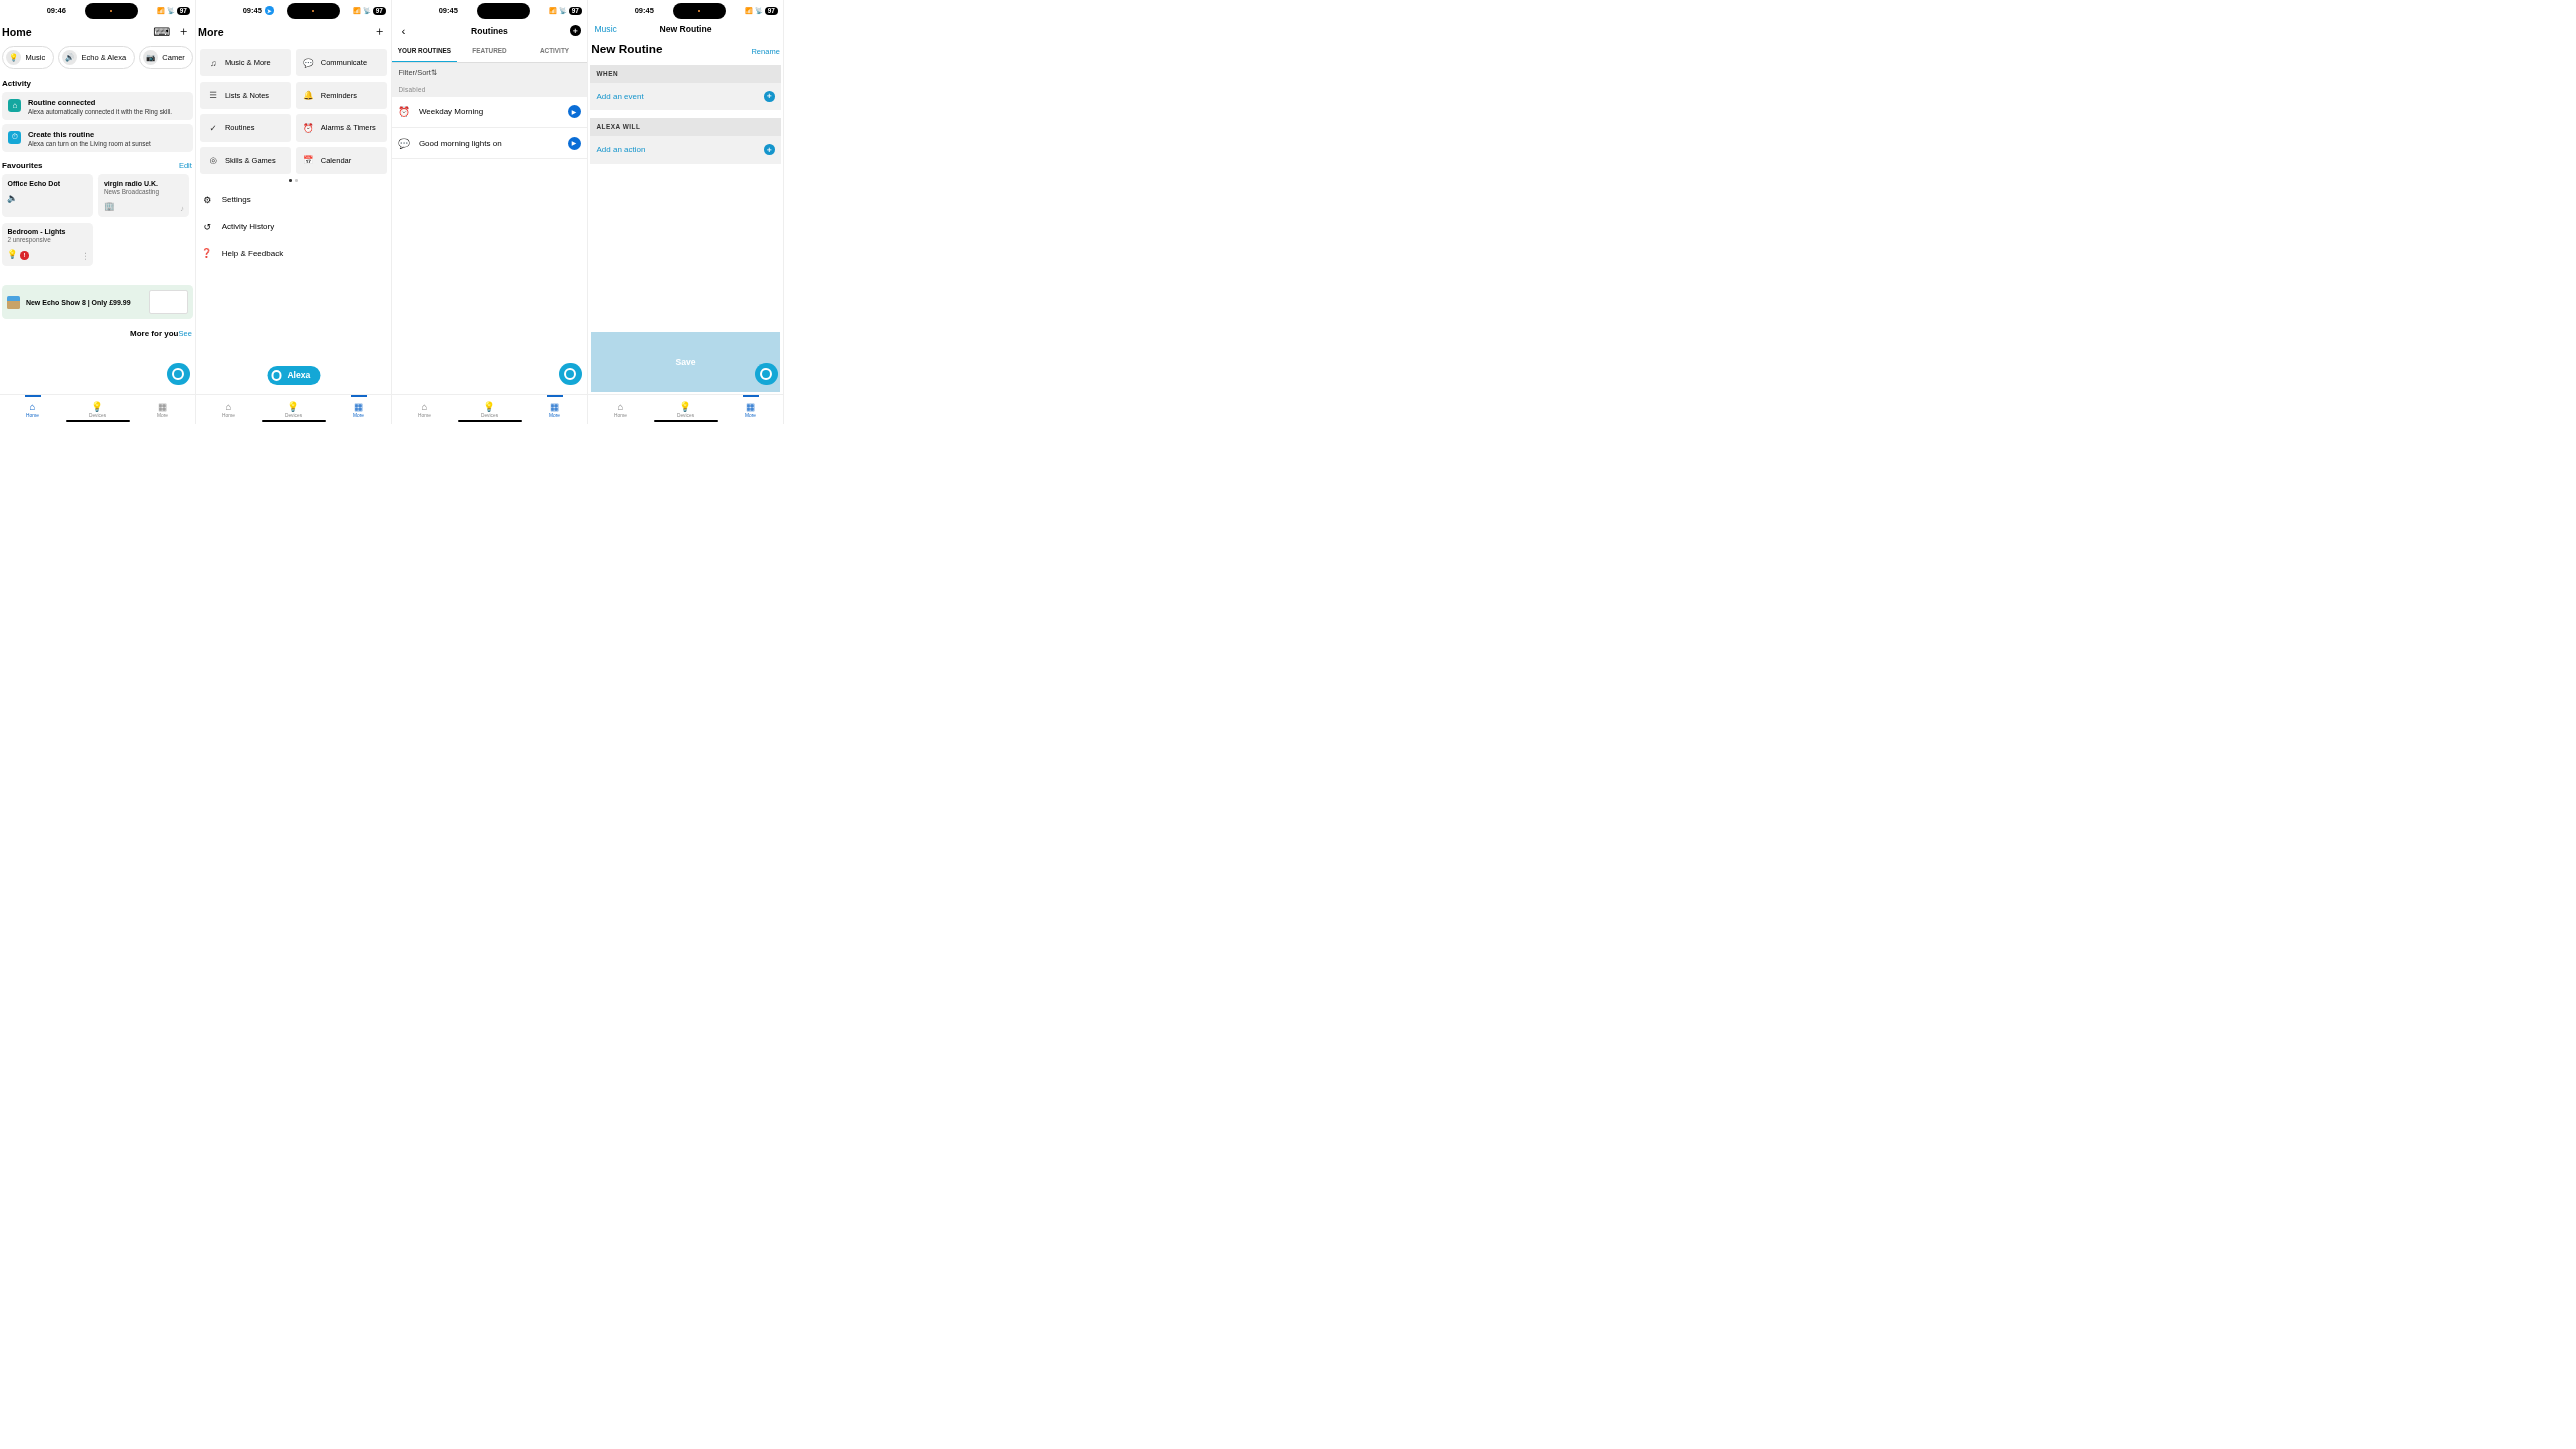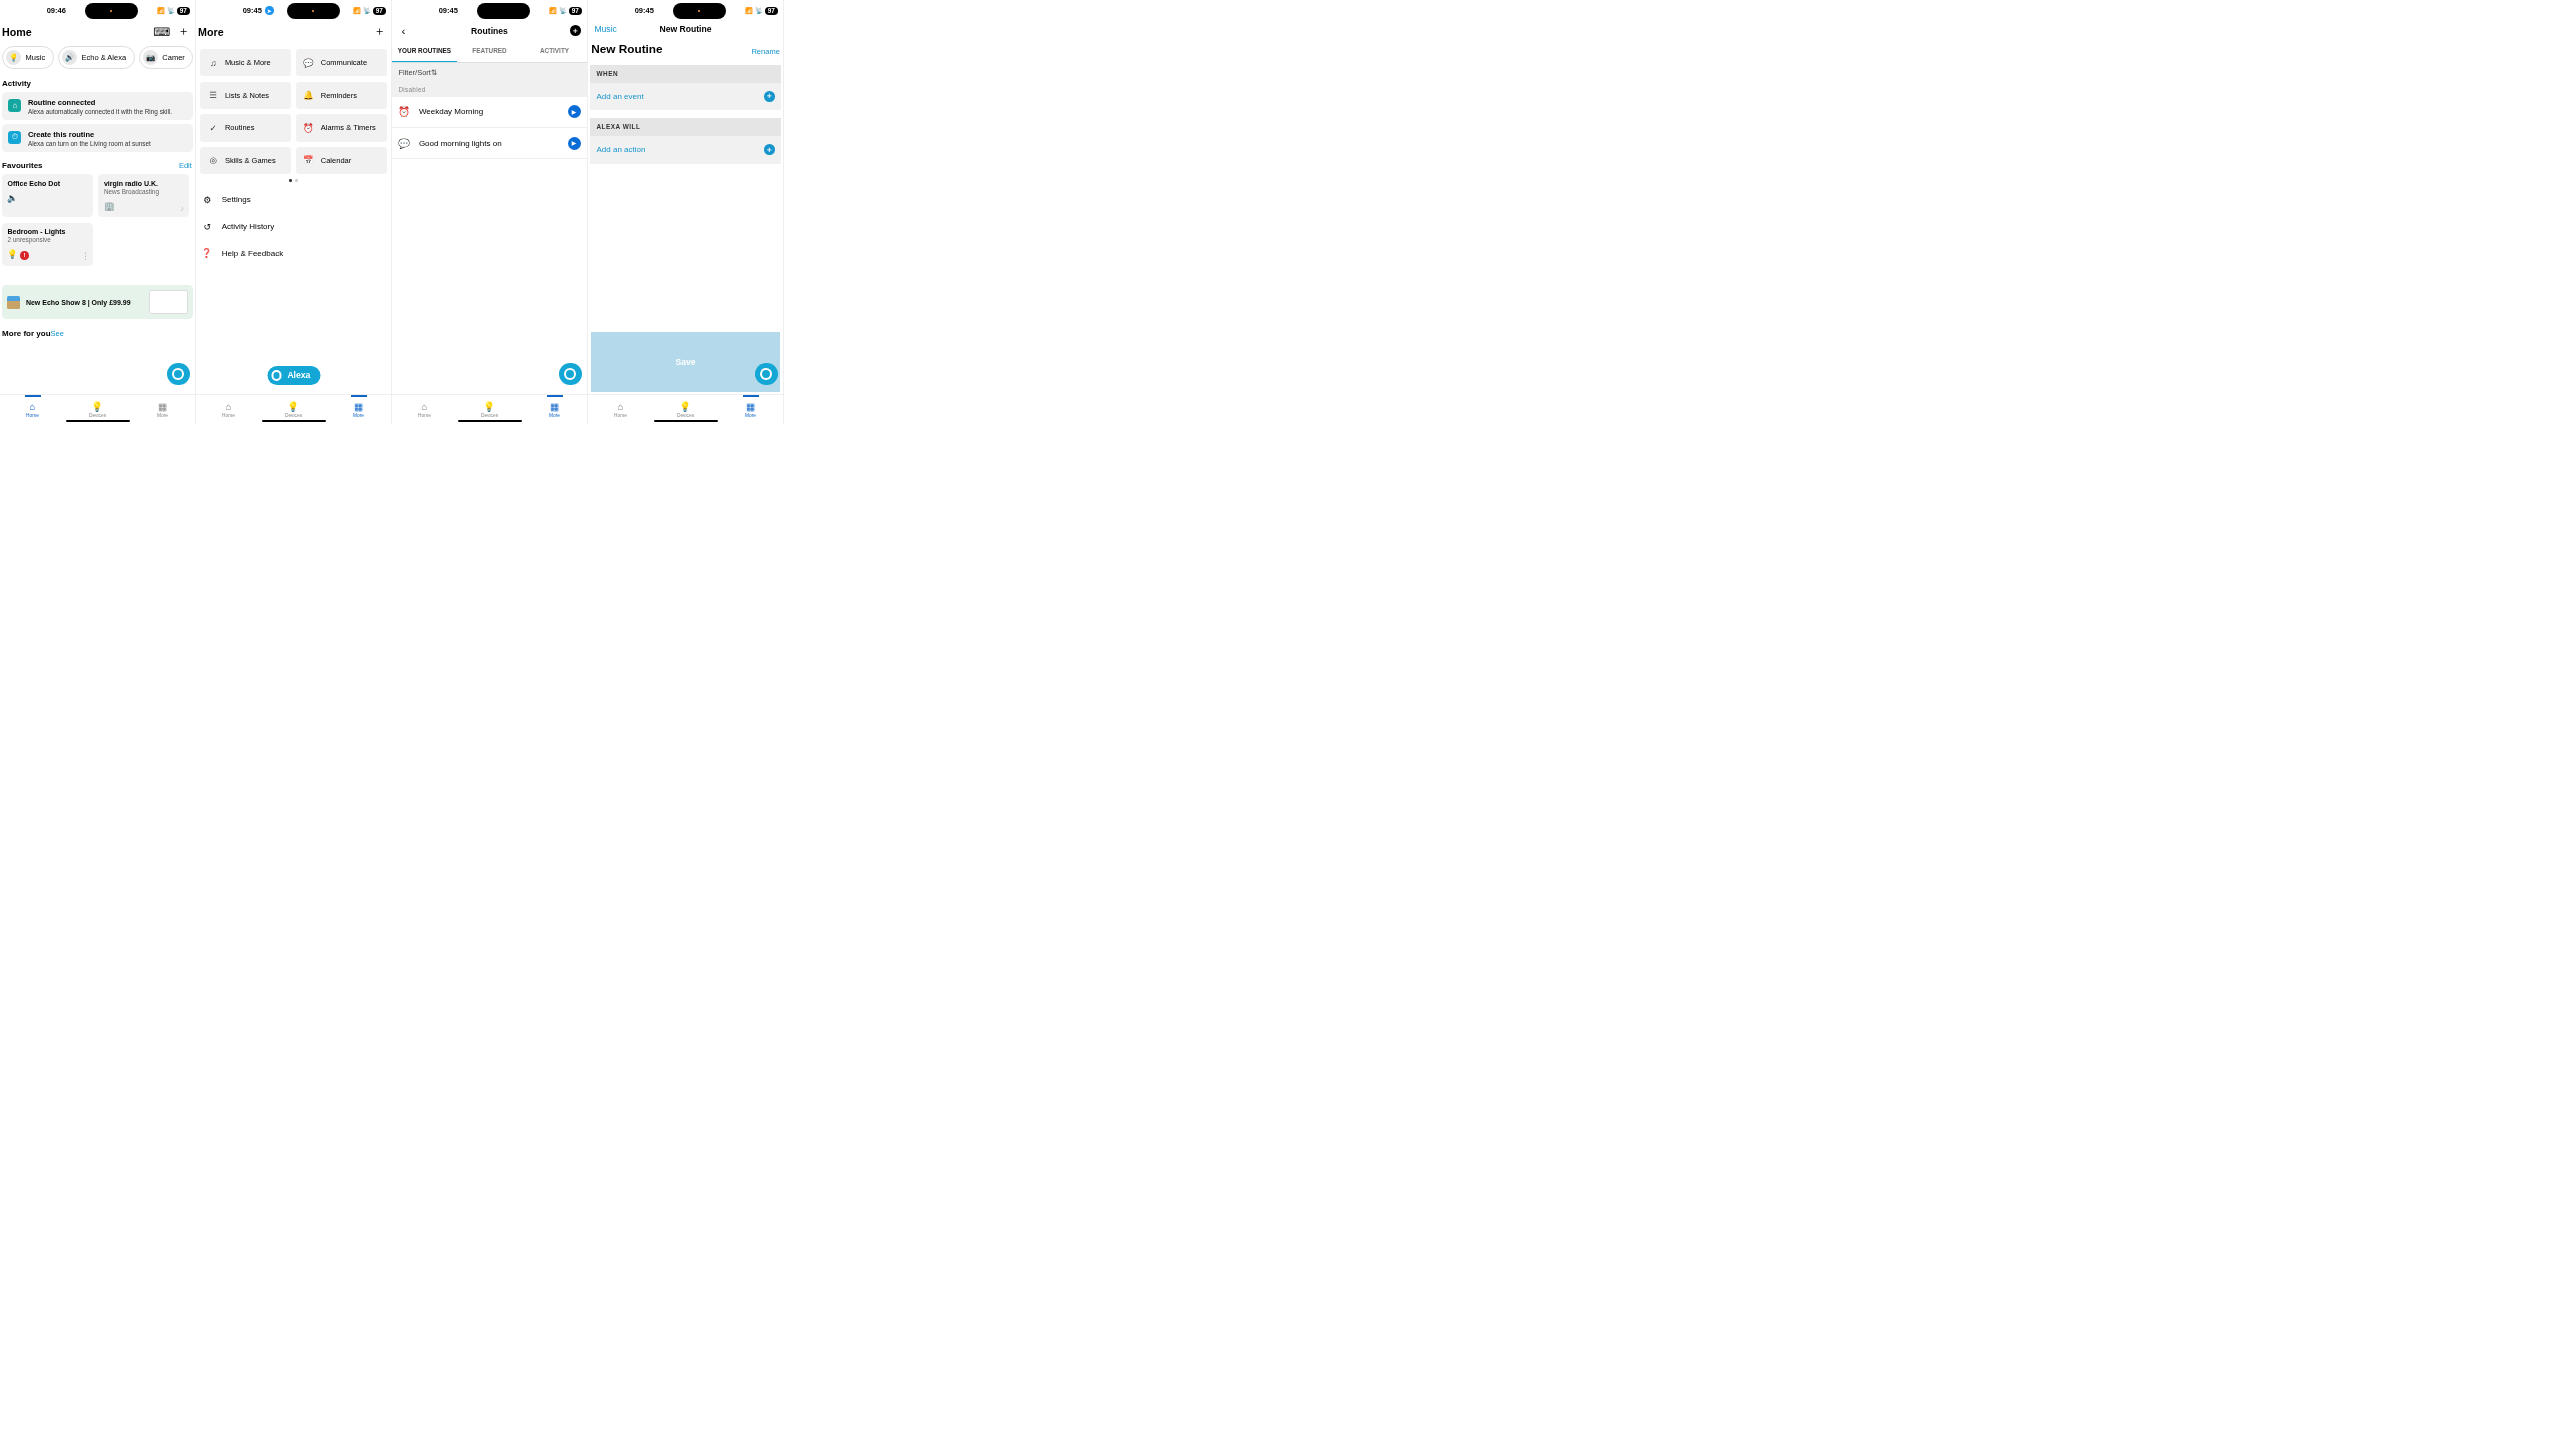--- a/index.html
+++ b/index.html
@@ -38,21 +38,21 @@
 .fav-sub { font-size:6.4px; color:#666;}
 .fav-icon { font-size:8.6px; margin-top:6.4px; color:#555;}
 .err-dot { width:8.6px; height:8.6px; border-radius:50%; background:#d9262c; color:#fff; font-size:5.9px; display:inline-flex; align-items:center; justify-content:center; font-weight:700; margin-left:2.1px;}
 .more-dots { position:absolute; right:3.2px; bottom:4.3px; color:#aaa; font-size:8.6px;}
 .music-note { position:absolute; right:5.4px; bottom:4.3px; color:#bbb; font-size:7.5px;}
 
 .promo { margin:19.3px 2.1px 5.4px; background:#e6f3ea; border-radius:4.3px; display:flex; align-items:center; gap:5.4px; padding:5.4px; font-size:7px; font-weight:600;}
 .promo-box { width:13px; height:13px; background:linear-gradient(#4aa3e0 40%, #c8a368 40%); border-radius:1.6px;}
 .promo-img { width:39px; height:23.6px; background:#fff; border-radius:2.1px; border:0.5px solid #ddd; margin-left:auto;}
 
-.more-for-you { display:flex; justify-content:flex-start; padding:4.3px 3.2px 1.1px 2.1px; font-size:8px; font-weight:700;}
+.more-for-you { display:flex; justify-content:flex-end; padding:4.3px 3.2px 1.1px 2.1px; font-size:8px; font-weight:700;}
 .see-link { color:#1595cc; font-weight:400; font-size:7.5px;}
 
 .alexa-fab { position:absolute; width:22.5px; height:22.5px; border-radius:50%; background:#14a7d6; right:5.4px; bottom:39px; display:flex; align-items:center; justify-content:center;}
 .alexa-ring { width:11.8px; height:11.8px; border:2.1px solid #fff; border-radius:50%;}
 .alexa-pill { position:absolute; right:auto; left:50%; transform:translateX(-50%); bottom:39px; background:#14a7d6; border-radius:16px; padding:4.3px 9.7px 4.3px 4.3px; display:flex; align-items:center; gap:5.4px; color:#fff; font-size:8.6px;font-weight:bold;}
 .alexa-pill .alexa-ring { width:10.7px; height:10.7px; border-width:2.1px;}
 
 .tabbar { height:30px; border-top:0.5px solid #eee; display:flex; margin-top:auto;}
 .tab { flex:1; display:flex; flex-direction:column; align-items:center; justify-content:center; gap:1.1px; font-size:4.8px; color:#888;}
 .tab.active { color:#1167c9;}

